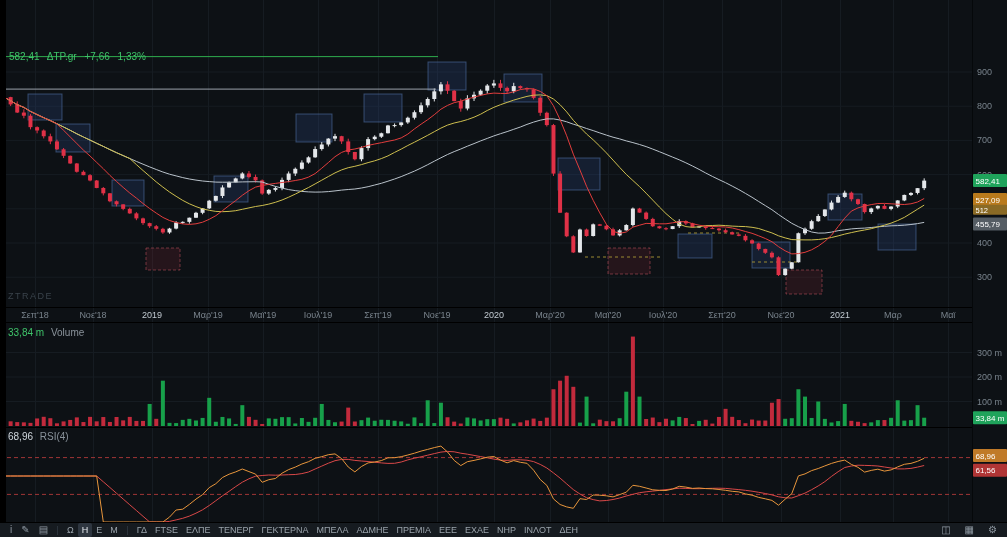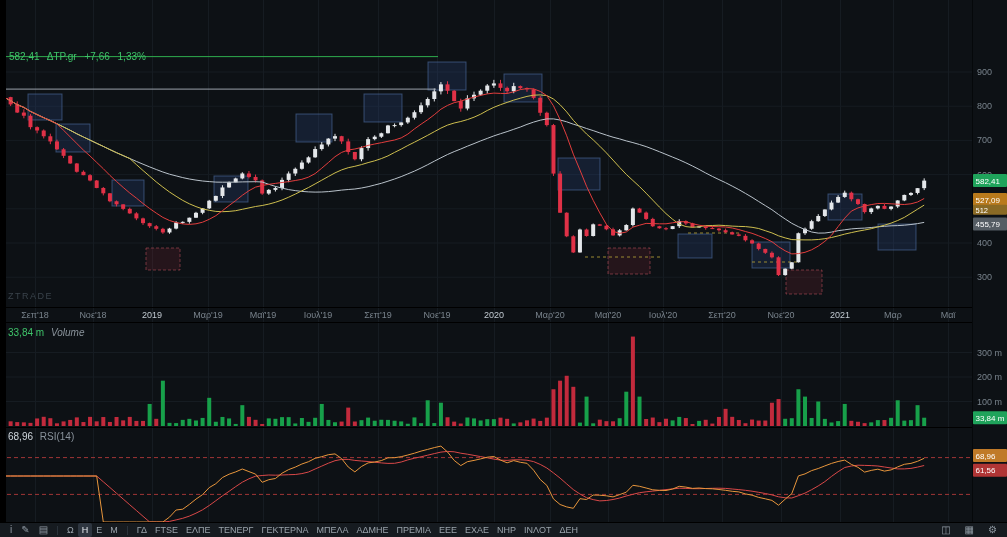--- a/index.html
+++ b/index.html
@@ -5,21 +5,21 @@
   html,body{margin:0;padding:0;background:#000;}
   body{width:1007px;height:537px;overflow:hidden;font-family:"Liberation Sans",sans-serif;}
   .app{position:relative;width:1007px;height:537px;background:#0d1115;}
   .chart-area{position:absolute;left:0;top:0;width:1007px;height:522px;}
   #chart-svg{display:block;}
   .overlay{position:absolute;font-size:10px;pointer-events:none;white-space:nowrap;}
   .sym-overlay{left:9px;top:51px;color:#3fc46a;}
   .sym-overlay span{margin-right:5px;}
   .vol-label{left:8px;top:327px;}
   .vol-label .val{color:#3fc46a;margin-right:4px;}
-  .vol-label .ttl{color:#8a939b;font-style:italic;}
+  .vol-label .ttl{color:#8a939b;}
   .rsi-label{left:8px;top:431px;}
   .rsi-label .val{color:#d0d7dd;margin-right:4px;}
   .rsi-label .ttl{color:#8a939b;}
   .watermark{left:8px;top:291px;color:#3a434b;font-size:9px;letter-spacing:1.5px;}
   .toolbar{position:absolute;left:0;top:522px;width:1007px;height:15px;background:#161b20;
            border-top:1px solid #000;display:flex;align-items:center;gap:1px;
            font-size:9px;color:#9aa3ab;padding:0 6px;box-sizing:border-box;}
   .tb-icon{padding:0 4px;color:#8f99a2;cursor:pointer;font-size:10px;line-height:14px;}
   .tb-sep{width:1px;height:9px;background:#2a323a;margin:0 4px;}
   .tb-btn{background:none;border:none;color:#9aa3ab;font-size:9px;padding:0 4px;line-height:14px;
@@ -589,21 +589,21 @@
 
     <div class="overlay watermark">ZTRADE</div>
 
     <div class="overlay vol-label">
       <span class="val">33,84 m</span>
       <span class="ttl">Volume</span>
     </div>
 
     <div class="overlay rsi-label">
       <span class="val">68,96</span>
-      <span class="ttl">RSI(14)</span>
+      <span class="ttl">RSI(4)</span>
     </div>
   </div>
 
   <div class="toolbar">
     <span class="tb-icon">i</span>
     <span class="tb-icon">✎</span>
     <span class="tb-icon">▤</span>
     <span class="tb-sep"></span>
     <span id="tb-intervals"><button class="tb-btn">Ω</button><button class="tb-btn active">H</button><button class="tb-btn">E</button><button class="tb-btn">M</button></span>
     <span class="tb-sep"></span>

